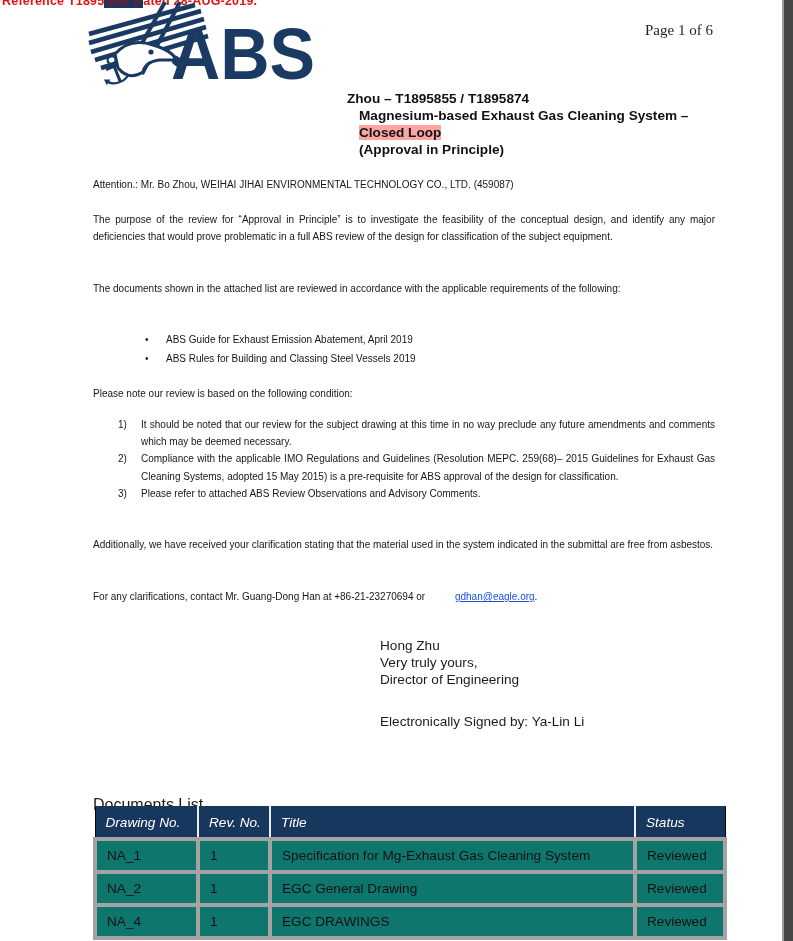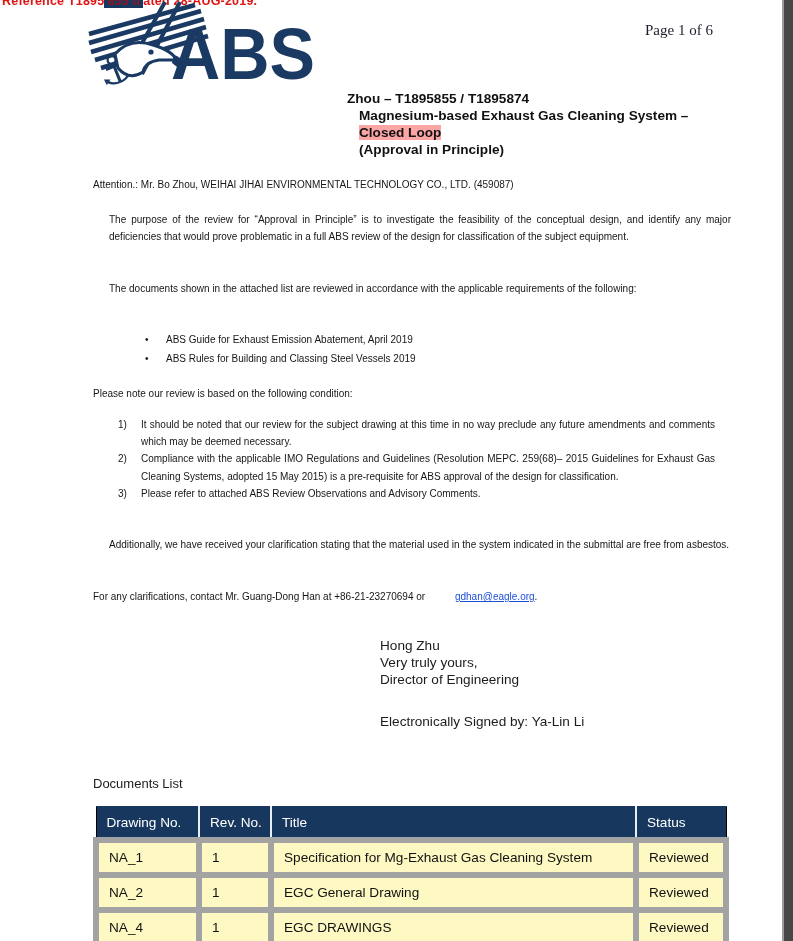--- a/index.html
+++ b/index.html
@@ -37,52 +37,52 @@
     font-size:13.6px; font-weight:bold; line-height:17px; color:#111;
   }
   #task-block .ind{ padding-left:12px; }
   #task-block .hl{ background:#fca5a5; }
 
   
   .body-text{
     left:93px; width:622px;
     font-size:10px; line-height:17.2px; color:#161616;
   }
-  .just{ text-align:justify;margin-left:16px; }
+  .just{ text-align:justify; }
 
   .bullet-row{ position:relative; padding-left:73px; margin-bottom:1.5px; }
   .bullet-row .dot{ position:absolute; left:52px; top:0; }
 
   .num-row{ position:relative; padding-left:48px; text-align:justify; }
   .num-row .num{ position:absolute; left:25px; top:0; }
 
   a.mail-link{ color:#1d4ed8; text-decoration:underline; cursor:pointer;margin-left:27px; }
 
   #sig-block{ left:380px; font-size:13.6px; line-height:17.2px; }
 
   #docs-heading{
-    left:93px; top:776px;
-    font-size:13px; 
+    left:93px; top:796px;
+    font-size:16px; 
   }
 
   
   #docs-table{
     left:93px; top:806px;
     border-collapse:collapse; table-layout:fixed; width:631px;
     font-size:13.6px;
   }
   #docs-table th{
     background:#17375e; color:#fff; font-weight:normal;
     height:30px; text-align:left; padding:0 0 0 10px;
-    border-top:1px solid #17375e; border-bottom:1px solid #000;
+    border-top:1px solid #17375e; border-bottom:1px solid #000;font-style:italic;
   }
   #docs-table th + th{ border-left:2px solid #e8eef7; }
   #docs-table td{
     height:29px; padding:0 0 0 10px;
-    border:6px solid #a3a3a3; background:#fef9c3; color:#111;
+    border:4px solid #a3a3a3; background:#0f766e; color:#111;
   }
   #docs-table{ border:1px solid #000; }
 
   
   #right-strip{
     left:782px; top:0; width:11px; height:941px;
     background:#474747; border-left:2px solid #9b9b9b; box-sizing:border-box;
   }
 </style>
 </head>

